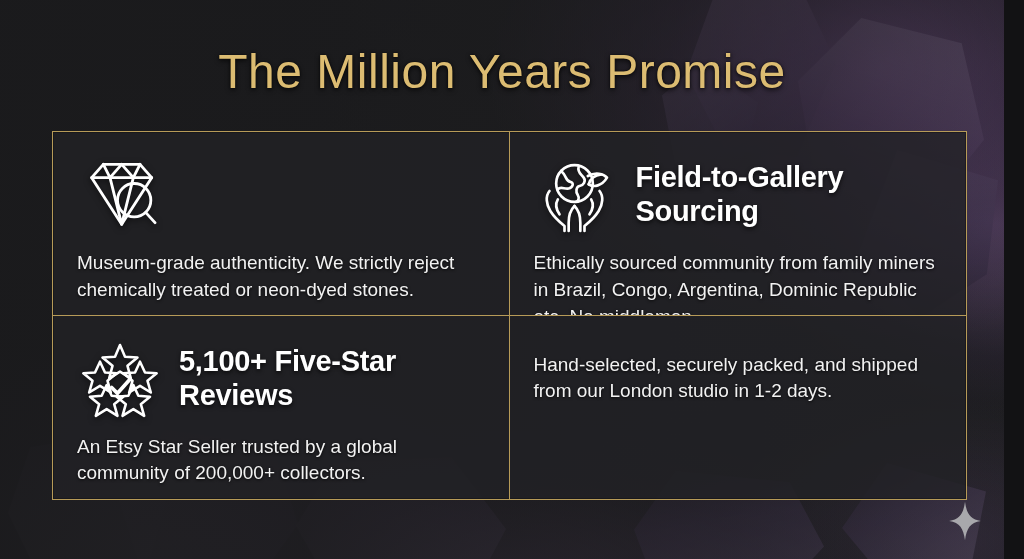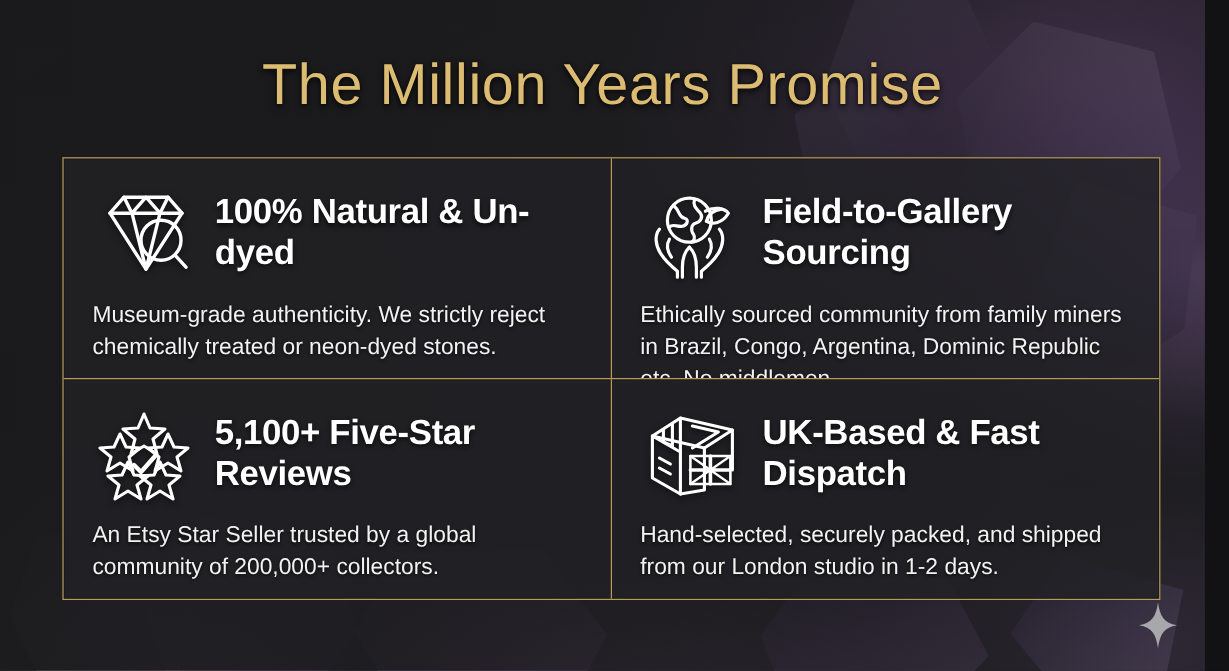--- a/index.html
+++ b/index.html
@@ -196,21 +196,20 @@
         <span class="icon-wrap">
           <svg viewBox="0 0 100 96" fill="none" stroke="#ffffff" stroke-width="3.4" stroke-linecap="round" stroke-linejoin="round">
             <path d="M16 26 L30 10 L74 10 L88 26 L52 82 Z"></path>
             <path d="M16 26 L88 26"></path>
             <path d="M30 10 L38 26 L52 10 L66 26 L74 10"></path>
             <path d="M38 26 L52 82 L66 26"></path>
             <circle cx="67" cy="53" r="20"></circle>
             <path d="M81 68 L92 80"></path>
           </svg>
         </span>
-        <div class="card-title">100% Natural &amp; Un-dyed</div>
       </div>
       <div class="card-body">Museum-grade authenticity. We strictly reject chemically treated or neon-dyed stones.</div>
     </div>
 
     <div class="card b-bottom">
       <div class="card-head">
         <span class="icon-wrap">
           <svg viewBox="0 0 100 96" fill="none" stroke="#ffffff" stroke-width="3.2" stroke-linecap="round" stroke-linejoin="round">
             <circle cx="47" cy="33" r="22"></circle>
             <path d="M31 18 C38 24 36 30 42 31 C47 32 45 38 40 39 C35 40 30 36 27 40"></path>
@@ -241,41 +240,20 @@
             <path d="M70 56 L76 69 L90 70 L79 79 L83 93 L70 85 L57 93 L61 79 L50 70 L64 69 Z" transform="translate(-4,-2)"></path>
             <path d="M40 57 L47 64 L62 47" stroke-width="4.4"></path>
           </svg>
         </span>
         <div class="card-title">5,100+ Five-Star Reviews</div>
       </div>
       <div class="card-body">An Etsy Star Seller trusted by a global community of 200,000+ collectors.</div>
     </div>
 
     <div class="card">
-      <div class="card-head">
-        <span class="icon-wrap">
-          <svg viewBox="0 0 100 96" fill="none" stroke="#ffffff" stroke-width="3.1" stroke-linecap="round" stroke-linejoin="round">
-            <path d="M10 28 L38 10 L90 22 L62 40 Z"></path>
-            <path d="M10 28 L10 70 L38 86 L38 44 Z"></path>
-            <path d="M62 40 L62 82 L38 86"></path>
-            <path d="M90 22 L90 62"></path>
-            <path d="M38 10 L38 44"></path>
-            <path d="M30 16 L30 38 L21 34 L21 22"></path>
-            <path d="M50 18 L76 24 L50 40"></path>
-            <path d="M17 50 L28 56"></path>
-            <path d="M17 60 L28 66"></path>
-            <g>
-              <path d="M48 48 L88 48 L88 76 L48 76 Z" stroke-width="2.6"></path>
-              <path d="M48 48 L88 76 M88 48 L48 76" stroke-width="2.2"></path>
-              <path d="M68 48 L68 76 M48 62 L88 62" stroke-width="3.6"></path>
-            </g>
-          </svg>
-        </span>
-        <div class="card-title">UK-Based &amp; Fast Dispatch</div>
-      </div>
       <div class="card-body">Hand-selected, securely packed, and shipped from our London studio in 1-2 days.</div>
     </div>
 
   </div>
 
   <div class="sparkle">
     <svg viewBox="0 0 40 48">
       <path d="M20 1 C22 15 26 22 39 24 C26 26 22 33 20 47 C18 33 14 26 1 24 C14 22 18 15 20 1 Z" fill="#a8a8ac"></path>
     </svg>
   </div>

